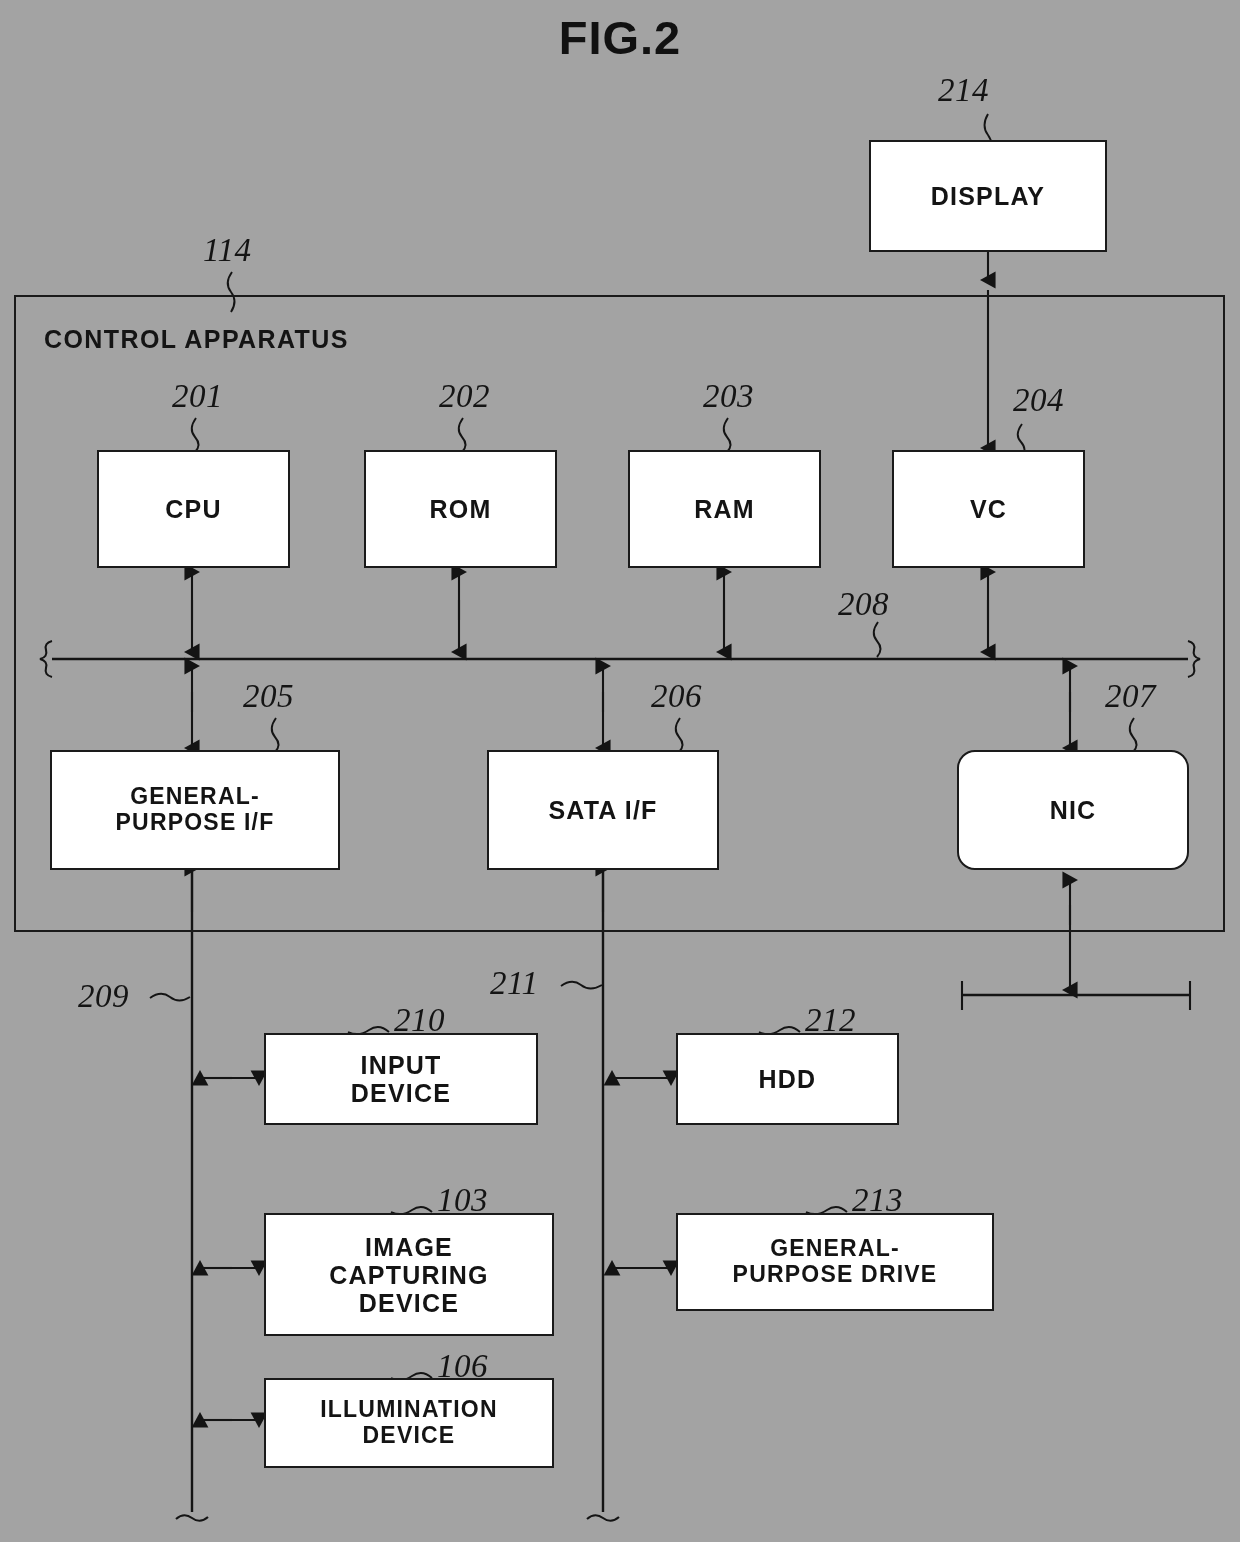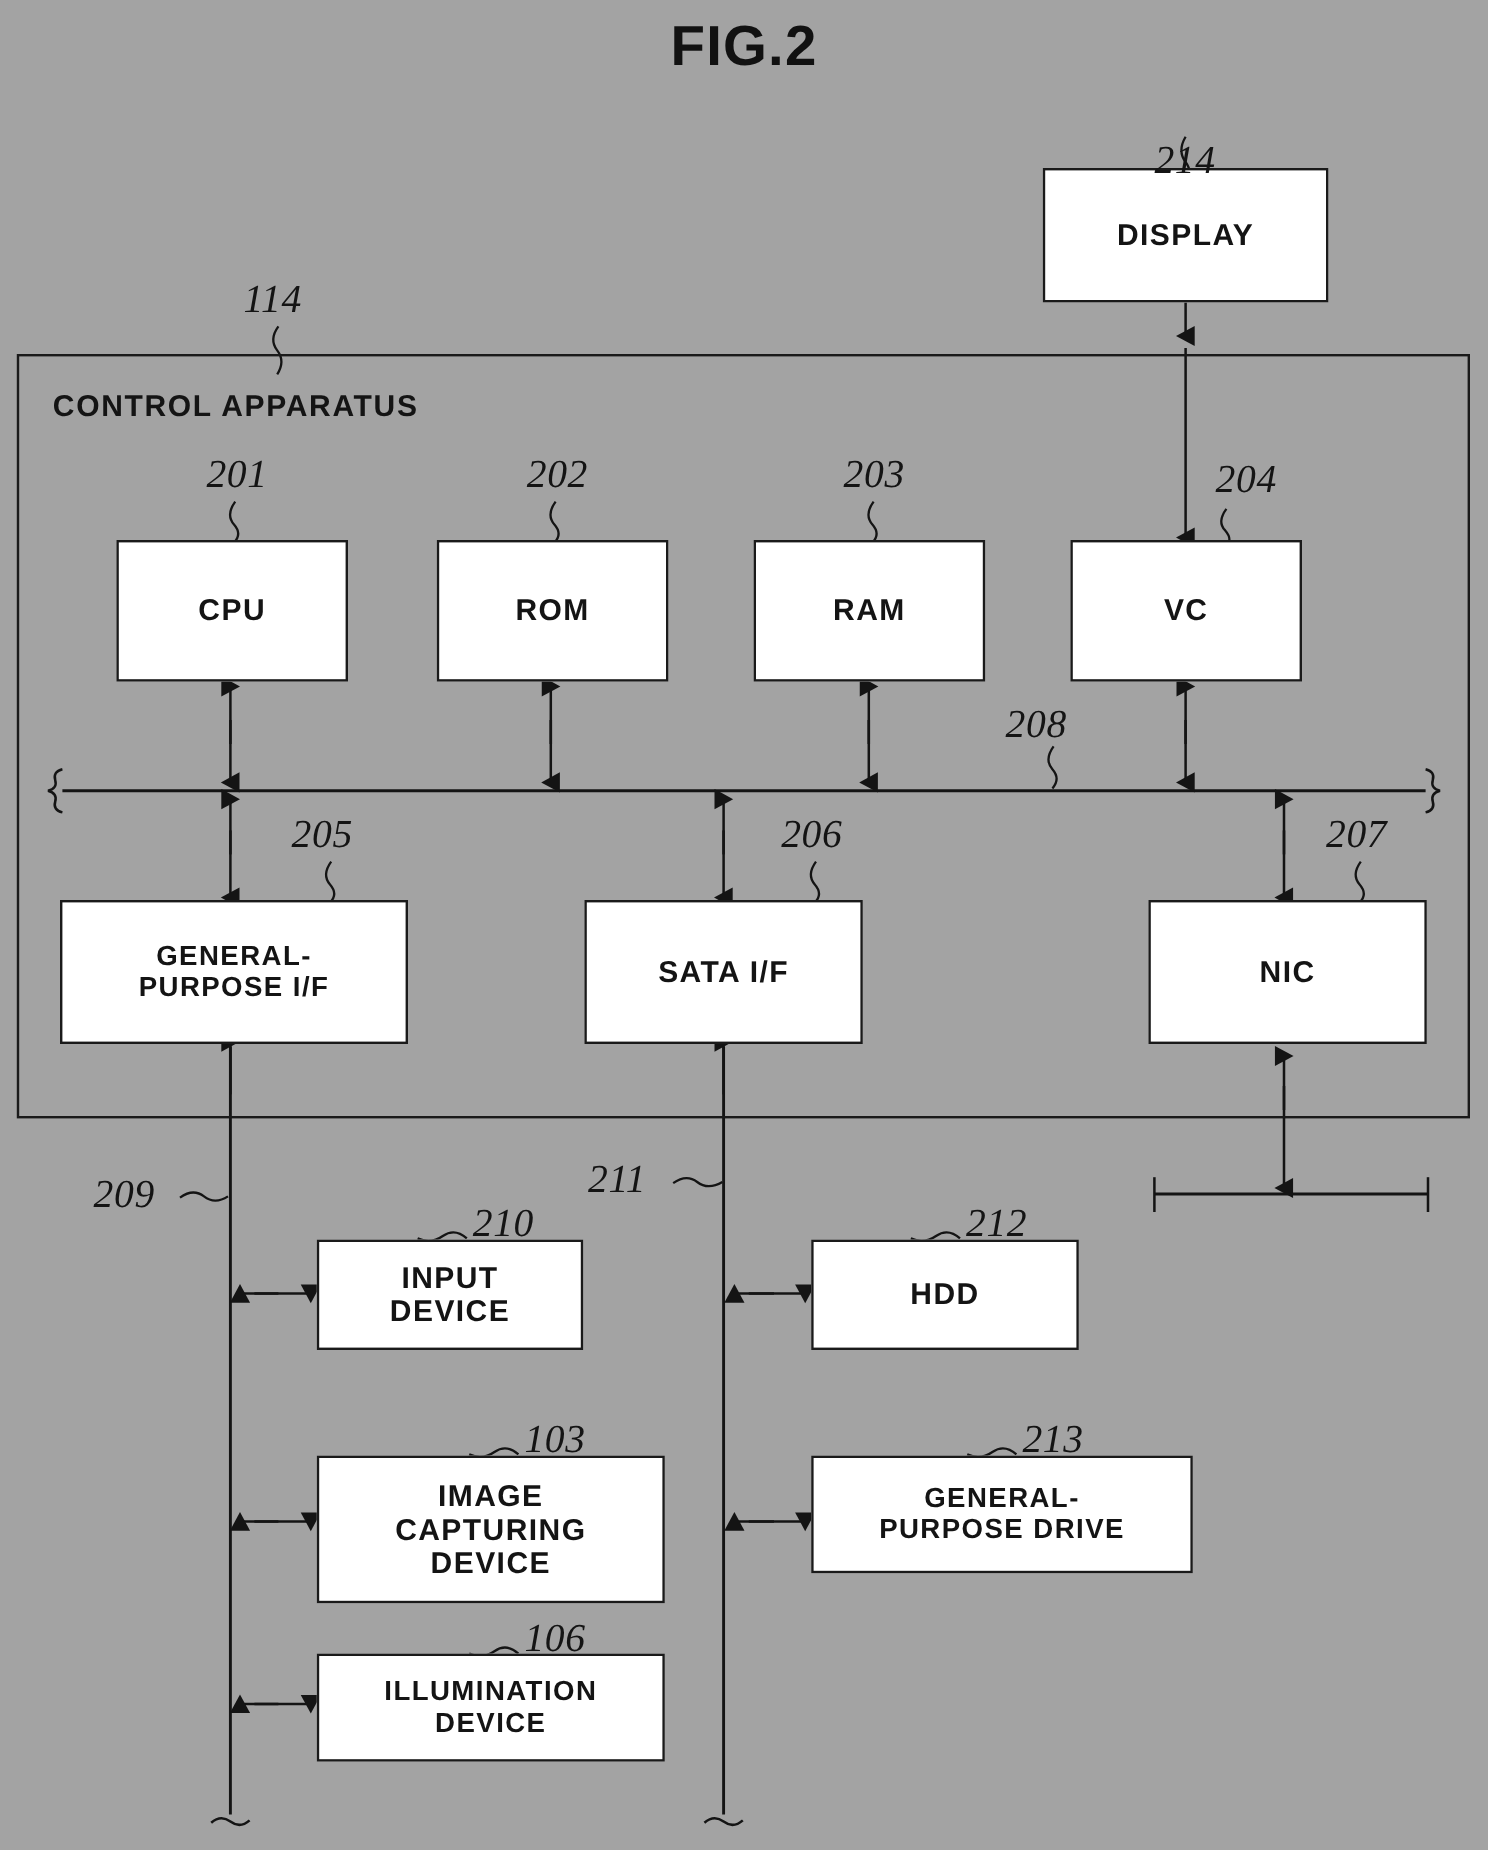--- a/index.html
+++ b/index.html
@@ -196,21 +196,21 @@
     </g>
   </svg>
 
   <div id="outer-box" style="left:14px; top:295px; width:1211px; height:637px;"></div>
   <div id="outer-label" style="left:44px; top:325px;text-align:right;">CONTROL APPARATUS</div>
   <div class="refnum" style="left:203px; top:232px;">114</div>
 
   <div class="dbox" style="left:869px; top:140px; width:238px; height:112px;">
     <span class="blabel">DISPLAY</span>
   </div>
-  <div class="refnum" style="left:962px; top:72px;margin-top:44px;">214</div>
+  <div class="refnum" style="left:938px; top:72px;">214</div>
 
   <div class="dbox" style="left:97px; top:450px; width:193px; height:118px;">
     <span class="blabel">CPU</span>
   </div>
   <div class="refnum" style="left:172px; top:378px;">201</div>
 
   <div class="dbox" style="left:364px; top:450px; width:193px; height:118px;">
     <span class="blabel">ROM</span>
   </div>
   <div class="refnum" style="left:439px; top:378px;">202</div>
@@ -231,29 +231,29 @@
     <span class="blabel">GENERAL-
 PURPOSE I/F</span>
   </div>
   <div class="refnum" style="left:243px; top:678px;">205</div>
 
   <div class="dbox" style="left:487px; top:750px; width:232px; height:120px;">
     <span class="blabel">SATA I/F</span>
   </div>
   <div class="refnum" style="left:651px; top:678px;">206</div>
 
-  <div class="dbox" style="left:957px; top:750px; width:232px; height:120px;">
+  <div class="dbox" style="left:957px; top:750px; width:232px; height:120px;border-radius:18px;">
     <span class="blabel">NIC</span>
   </div>
   <div class="refnum" style="left:1105px; top:678px;">207</div>
 
   <div class="refnum" style="left:78px; top:978px;">209</div>
   <div class="refnum" style="left:490px; top:965px;">211</div>
 
-  <div class="dbox" style="left:264px; top:1033px; width:222px; height:92px;">
+  <div class="dbox" style="left:264px; top:1033px; width:274px; height:92px;">
     <span class="blabel">INPUT
 DEVICE</span>
   </div>
   <div class="refnum" style="left:394px; top:1002px;">210</div>
 
   <div class="dbox" style="left:264px; top:1213px; width:290px; height:123px;">
     <span class="blabel">IMAGE
 CAPTURING
 DEVICE</span>
   </div>

